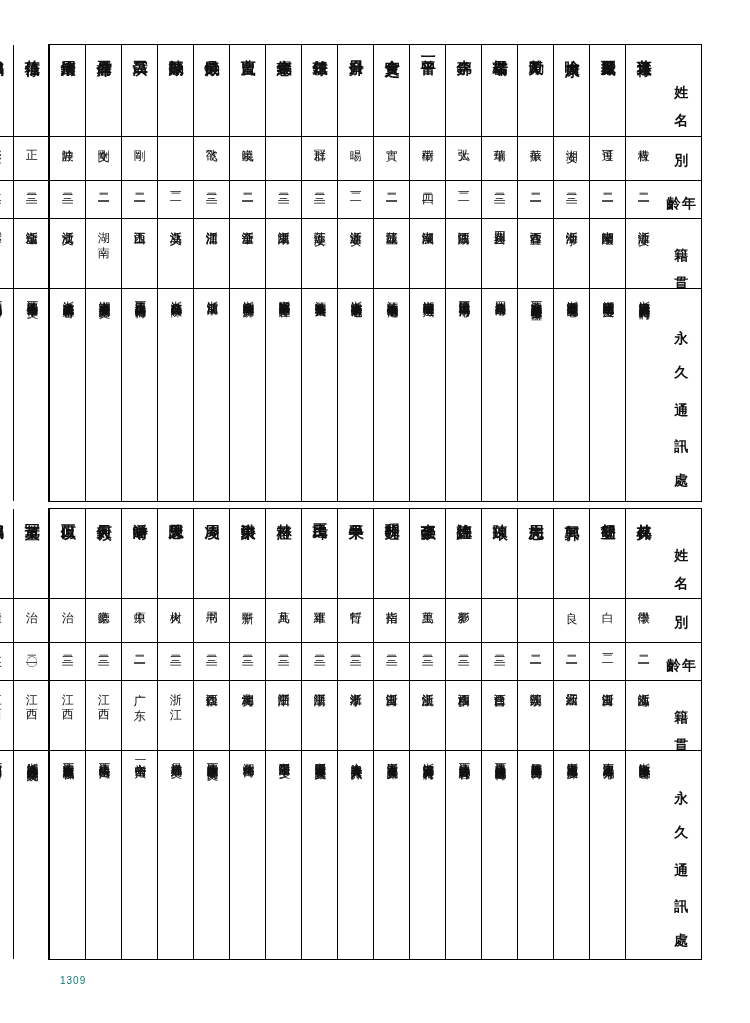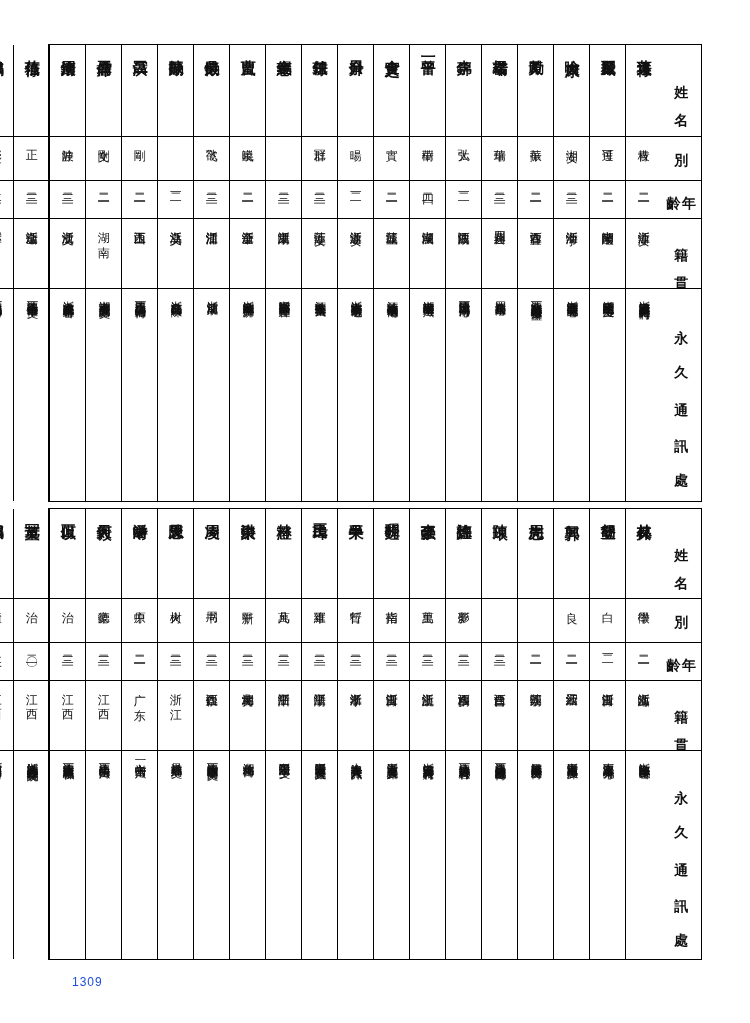--- a/index.html
+++ b/index.html
@@ -124,25 +124,24 @@
     line-height: 1.1;
   }
   .hdr-txt.wide {
     letter-spacing: 10px;
   }
 
   .page-number {
     position: absolute;
     left: 60px;
     top: 975px;
-    font-size: 12px;
+    font-size: 10px;
     font-family: "Liberation Sans", sans-serif;
-    color: #1d4ed8;
+    color: #0f766e;
     letter-spacing: 1px;
-    margin-left: 12px;
   }
 </style>
 </head>
 <body>
 
 <div class="page">
 
   <div class="table-block" id="block-top">
 
     <div class="col header-col">

